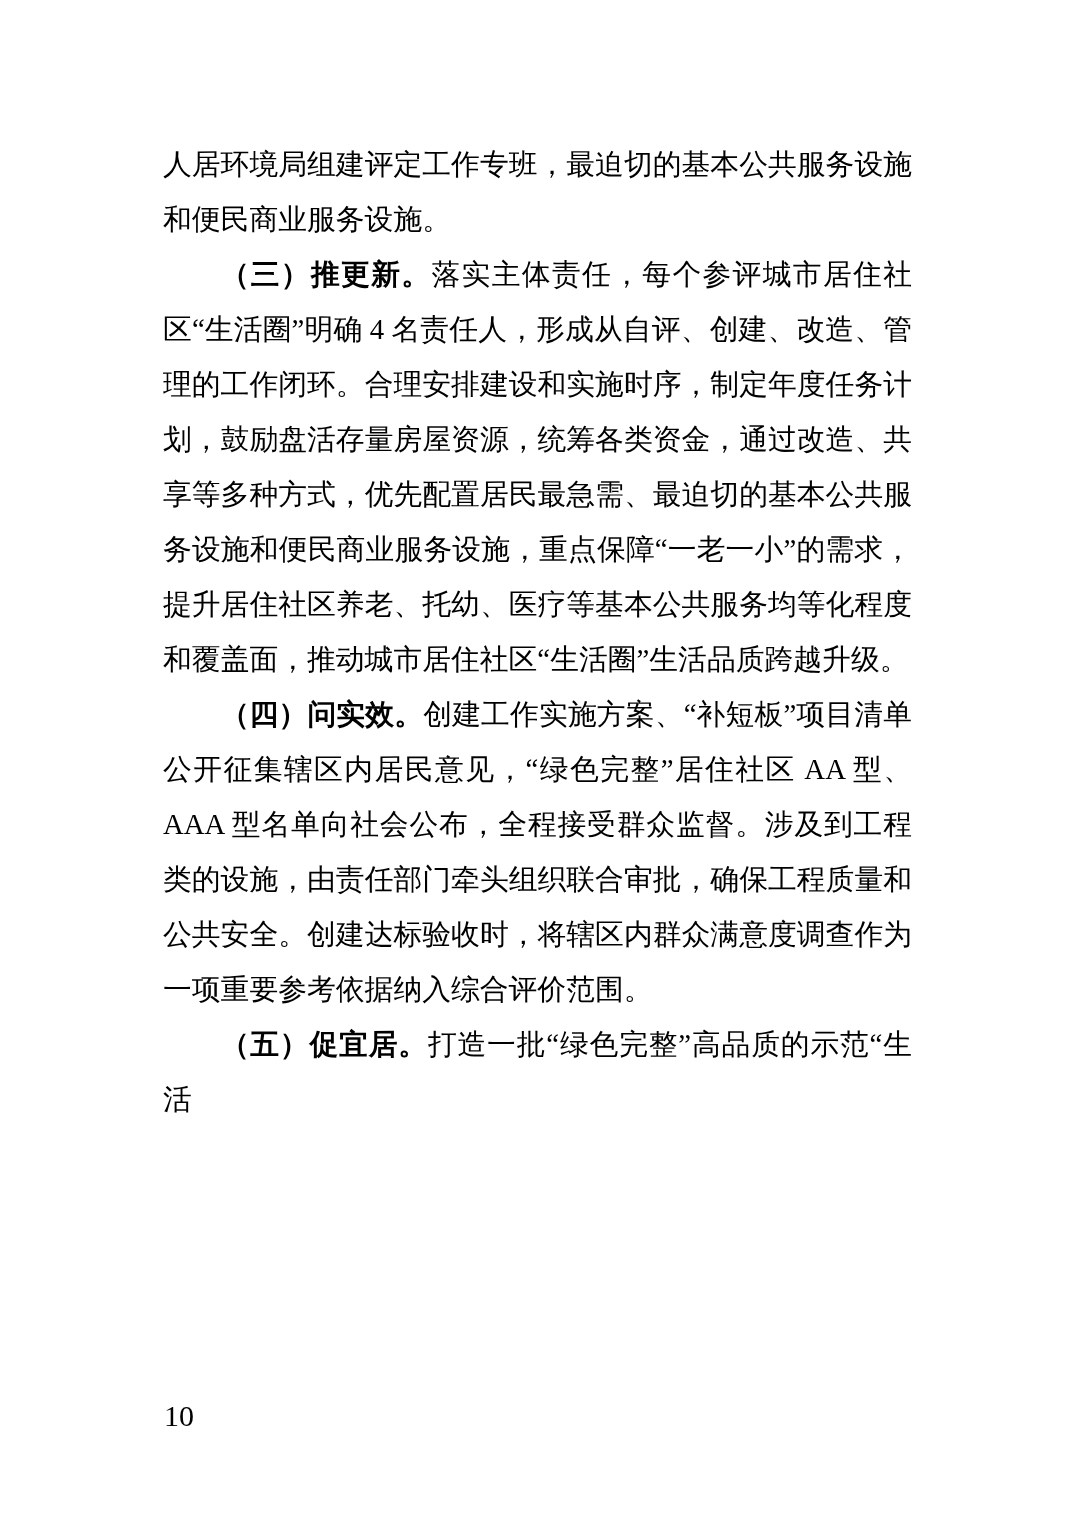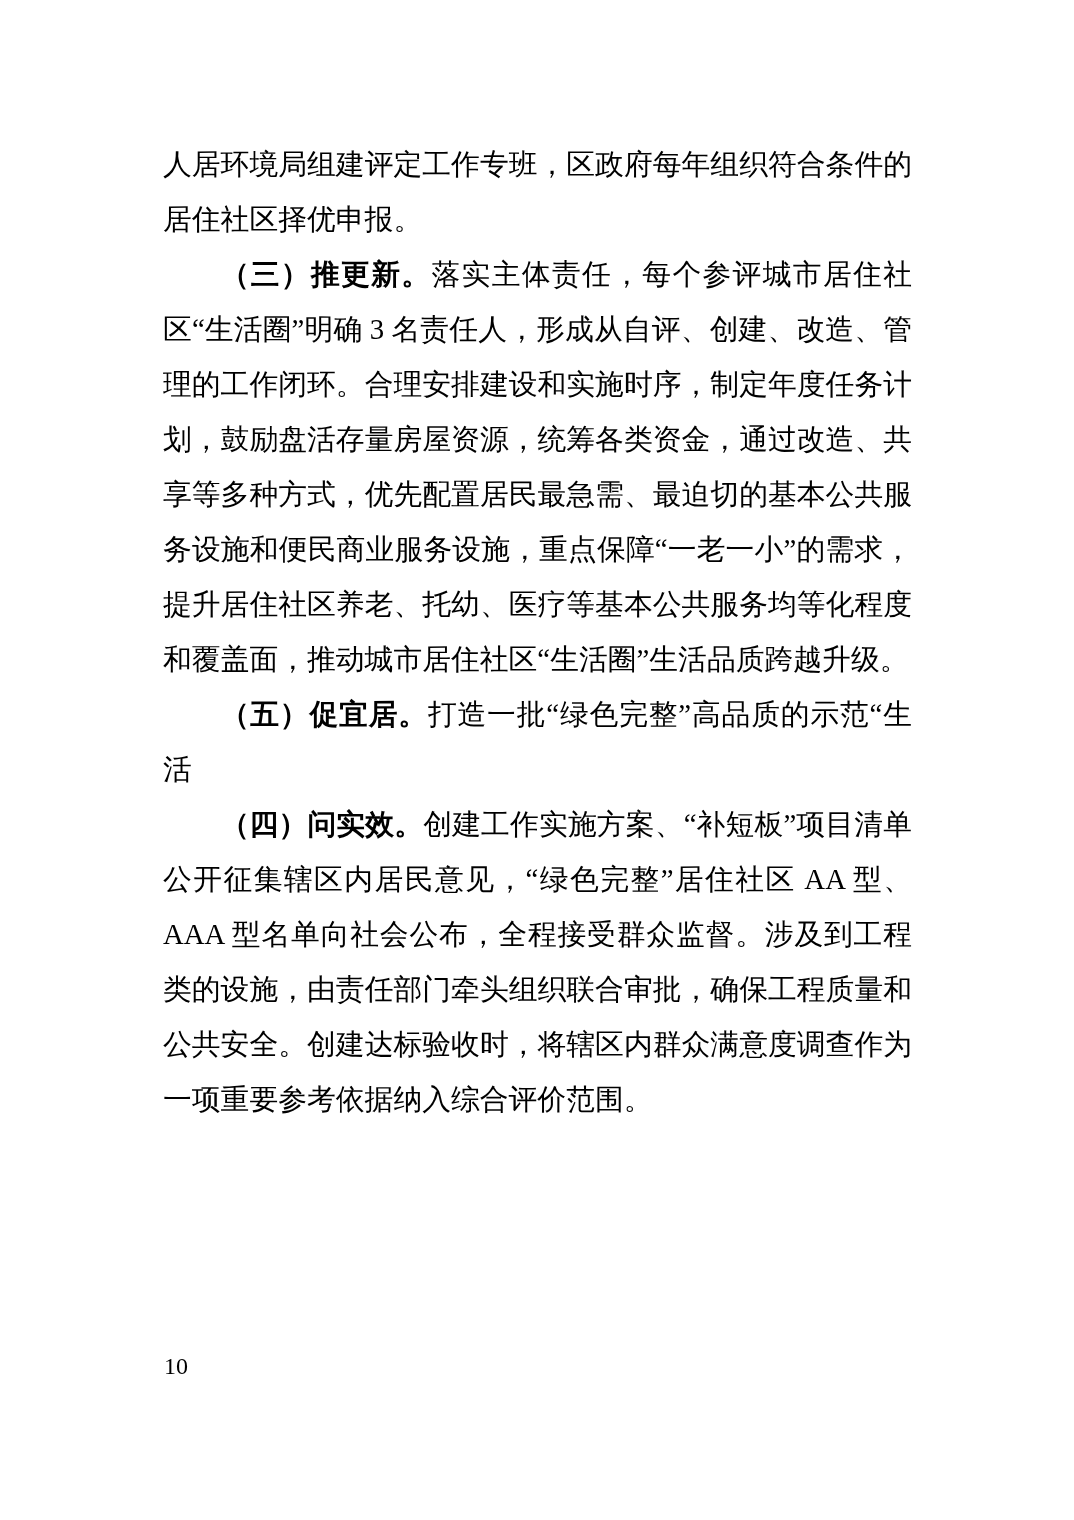--- a/index.html
+++ b/index.html
@@ -34,31 +34,31 @@
   }
   p.para.indent {
     text-indent: 2em;
   }
   .bold-head {
     font-weight: bold;
   }
   .page-number {
     position: absolute;
     left: 164px;
-    top: 1352px;
-    font-size: 24px;
+    top: 1402px;
+    font-size: 30px;
     line-height: 28px;
     font-family: "Liberation Serif", "DejaVu Serif", serif;
     color: #000000;
   }
 </style>
 </head>
 <body>
 
 <div class="page">
   <div class="content" id="document-body">
-      <p class="para"><span>人居环境局组建评定工作专班，区政府每年组织符合条件的居住社区择优申报。</span></p>
-      <p class="para indent"><span class="bold-head">（三）推更新。</span><span>落实主体责任，每个参评城市居住社区“生活圈”明确 3 名责任人，形成从自评、创建、改造、管理的工作闭环。合理安排建设和实施时序，制定年度任务计划，鼓励盘活存量房屋资源，统筹各类资金，通过改造、共享等多种方式，优先配置居民最急需、最迫切的基本公共服务设施和便民商业服务设施，重点保障“一老一小”的需求，提升居住社区养老、托幼、医疗等基本公共服务均等化程度和覆盖面，推动城市居住社区“生活圈”生活品质跨越升级。</span></p>
+      <p class="para"><span>人居环境局组建评定工作专班，最迫切的基本公共服务设施和便民商业服务设施。</span></p>
+      <p class="para indent"><span class="bold-head">（三）推更新。</span><span>落实主体责任，每个参评城市居住社区“生活圈”明确 4 名责任人，形成从自评、创建、改造、管理的工作闭环。合理安排建设和实施时序，制定年度任务计划，鼓励盘活存量房屋资源，统筹各类资金，通过改造、共享等多种方式，优先配置居民最急需、最迫切的基本公共服务设施和便民商业服务设施，重点保障“一老一小”的需求，提升居住社区养老、托幼、医疗等基本公共服务均等化程度和覆盖面，推动城市居住社区“生活圈”生活品质跨越升级。</span></p>
+      <p class="para indent"><span class="bold-head">（四）问实效。</span><span>创建工作实施方案、“补短板”项目清单公开征集辖区内居民意见，“绿色完整”居住社区 AA 型、AAA 型名单向社会公布，全程接受群众监督。涉及到工程类的设施，由责任部门牵头组织联合审批，确保工程质量和公共安全。创建达标验收时，将辖区内群众满意度调查作为一项重要参考依据纳入综合评价范围。</span></p>
       <p class="para indent"><span class="bold-head">（五）促宜居。</span><span>打造一批“绿色完整”高品质的示范“生活</span></p>
-      <p class="para indent"><span class="bold-head">（四）问实效。</span><span>创建工作实施方案、“补短板”项目清单公开征集辖区内居民意见，“绿色完整”居住社区 AA 型、AAA 型名单向社会公布，全程接受群众监督。涉及到工程类的设施，由责任部门牵头组织联合审批，确保工程质量和公共安全。创建达标验收时，将辖区内群众满意度调查作为一项重要参考依据纳入综合评价范围。</span></p>
     </div>
   <div class="page-number">10</div>
 </div>
 
 </body></html>

